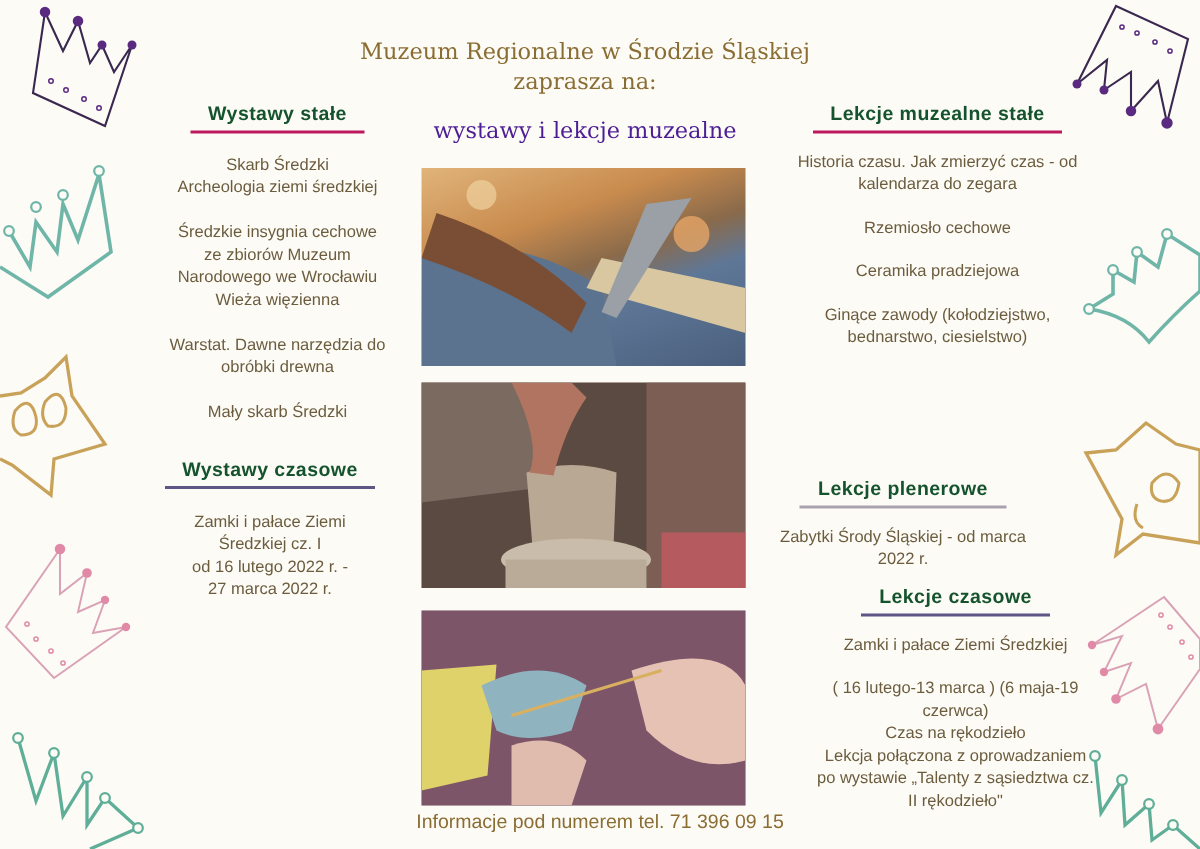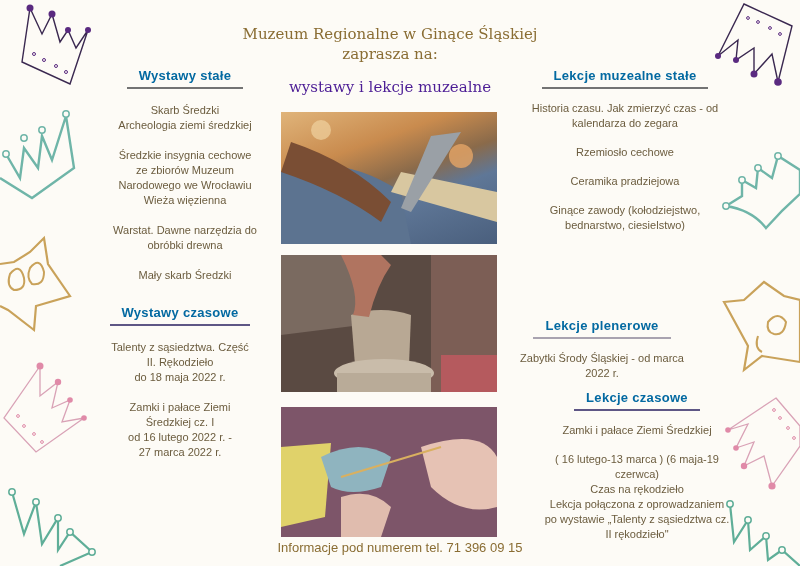--- a/index.html
+++ b/index.html
@@ -15,22 +15,22 @@
     color:#8a6d33; font-size:15px; line-height:20px; font-weight:normal;
   }
   .t1 { top:24px; }
   .subtitle {
     position:absolute; left:200px; width:380px; top:78px; text-align:center;
     font-family:"DejaVu Serif", "Liberation Serif", serif;
     color:#4c1d95; font-size:15px;
   }
   .col { position:absolute; text-align:center; font-size:11px; line-height:15px; color:#6b5c3e; }
   .sec-head {
-    font-weight:bold; font-size:13px; color:#0369a1; display:inline-block;
-    padding:0 12px 4px; border-bottom:2px solid #737373; letter-spacing:0.3px;
+    font-weight:bold; font-size:13px; color:#14532d; display:inline-block;
+    padding:0 12px 4px; border-bottom:2px solid #be185d; letter-spacing:0.3px;
   }
   .sec-head.purple { border-bottom-color:#5e5685; }
   .sec-head.gray { border-bottom-color:#a9a3b0; }
   .item { margin:0; white-space:pre-line; }
   .photo { position:absolute; left:281px; width:216px; overflow:hidden; }
   .footer {
     position:absolute; left:240px; width:320px; top:540px; text-align:center;
     font-size:13px; color:#8a6d33;
   }
   svg.deco { position:absolute; overflow:visible; }
@@ -116,42 +116,39 @@
 </svg>
 <svg class="deco" style="left:720px;top:500px" width="80" height="66" viewBox="0 0 80 66">
   <path d="M10 4 L14 42 L28 20 L30 50 L46 36 L48 60 L62 50 L80 66" fill="none" stroke="#5fae98" stroke-width="2.2"></path>
   <circle cx="10" cy="4" r="3.2" fill="#fdfbf6" stroke="#5fae98" stroke-width="1.5"></circle>
   <circle cx="28" cy="20" r="3.2" fill="#fdfbf6" stroke="#5fae98" stroke-width="1.5"></circle>
   <circle cx="46" cy="36" r="3.2" fill="#fdfbf6" stroke="#5fae98" stroke-width="1.5"></circle>
   <circle cx="62" cy="50" r="3.2" fill="#fdfbf6" stroke="#5fae98" stroke-width="1.5"></circle>
 </svg>
 
 <div class="title t1">
-  <div>Muzeum Regionalne w Ginące Śląskiej</div>
+  <div>Muzeum Regionalne w Środzie Śląskiej</div>
   <div>zaprasza na:</div>
 </div>
 <div class="subtitle">wystawy i lekcje muzealne</div>
 
 <div class="col" style="left:90px;top:68px;width:190px;">
   <div class="sec-head">Wystawy stałe</div>
   <p class="item" style="margin-top:14px">Skarb Średzki
 Archeologia ziemi średzkiej</p>
   <p class="item" style="margin-top:15px">Średzkie insygnia cechowe
 ze zbiorów Muzeum
 Narodowego we Wrocławiu
 Wieża więzienna</p>
   <p class="item" style="margin-top:15px">Warstat. Dawne narzędzia do
 obróbki drewna</p>
   <p class="item" style="margin-top:15px">Mały skarb Średzki</p>
 </div>
 <div class="col" style="left:80px;top:305px;width:200px;">
   <div class="sec-head purple">Wystawy czasowe</div>
-  <p class="item" style="margin-top:14px">Talenty z sąsiedztwa. Część
-II. Rękodzieło
-do 18 maja 2022 r.</p>
   <p class="item" style="margin-top:15px">Zamki i pałace Ziemi
 Średzkiej cz. I
 od 16 lutego 2022 r. -
 27 marca 2022 r.</p>
 </div>
 
 <div class="photo" style="top:112px;height:132px;background:linear-gradient(160deg,#e0b47a 0%,#c98b4e 30%,#8a6a4a 50%,#5f7797 65%,#4a5f7d 100%);">
   <svg width="216" height="132" viewBox="0 0 216 132">
     <rect x="0" y="0" width="216" height="132" fill="url(#g1)" opacity="0"></rect>
     <path d="M0 60 Q60 40 120 80 L130 132 L0 132 Z" fill="#5c7390"></path>

